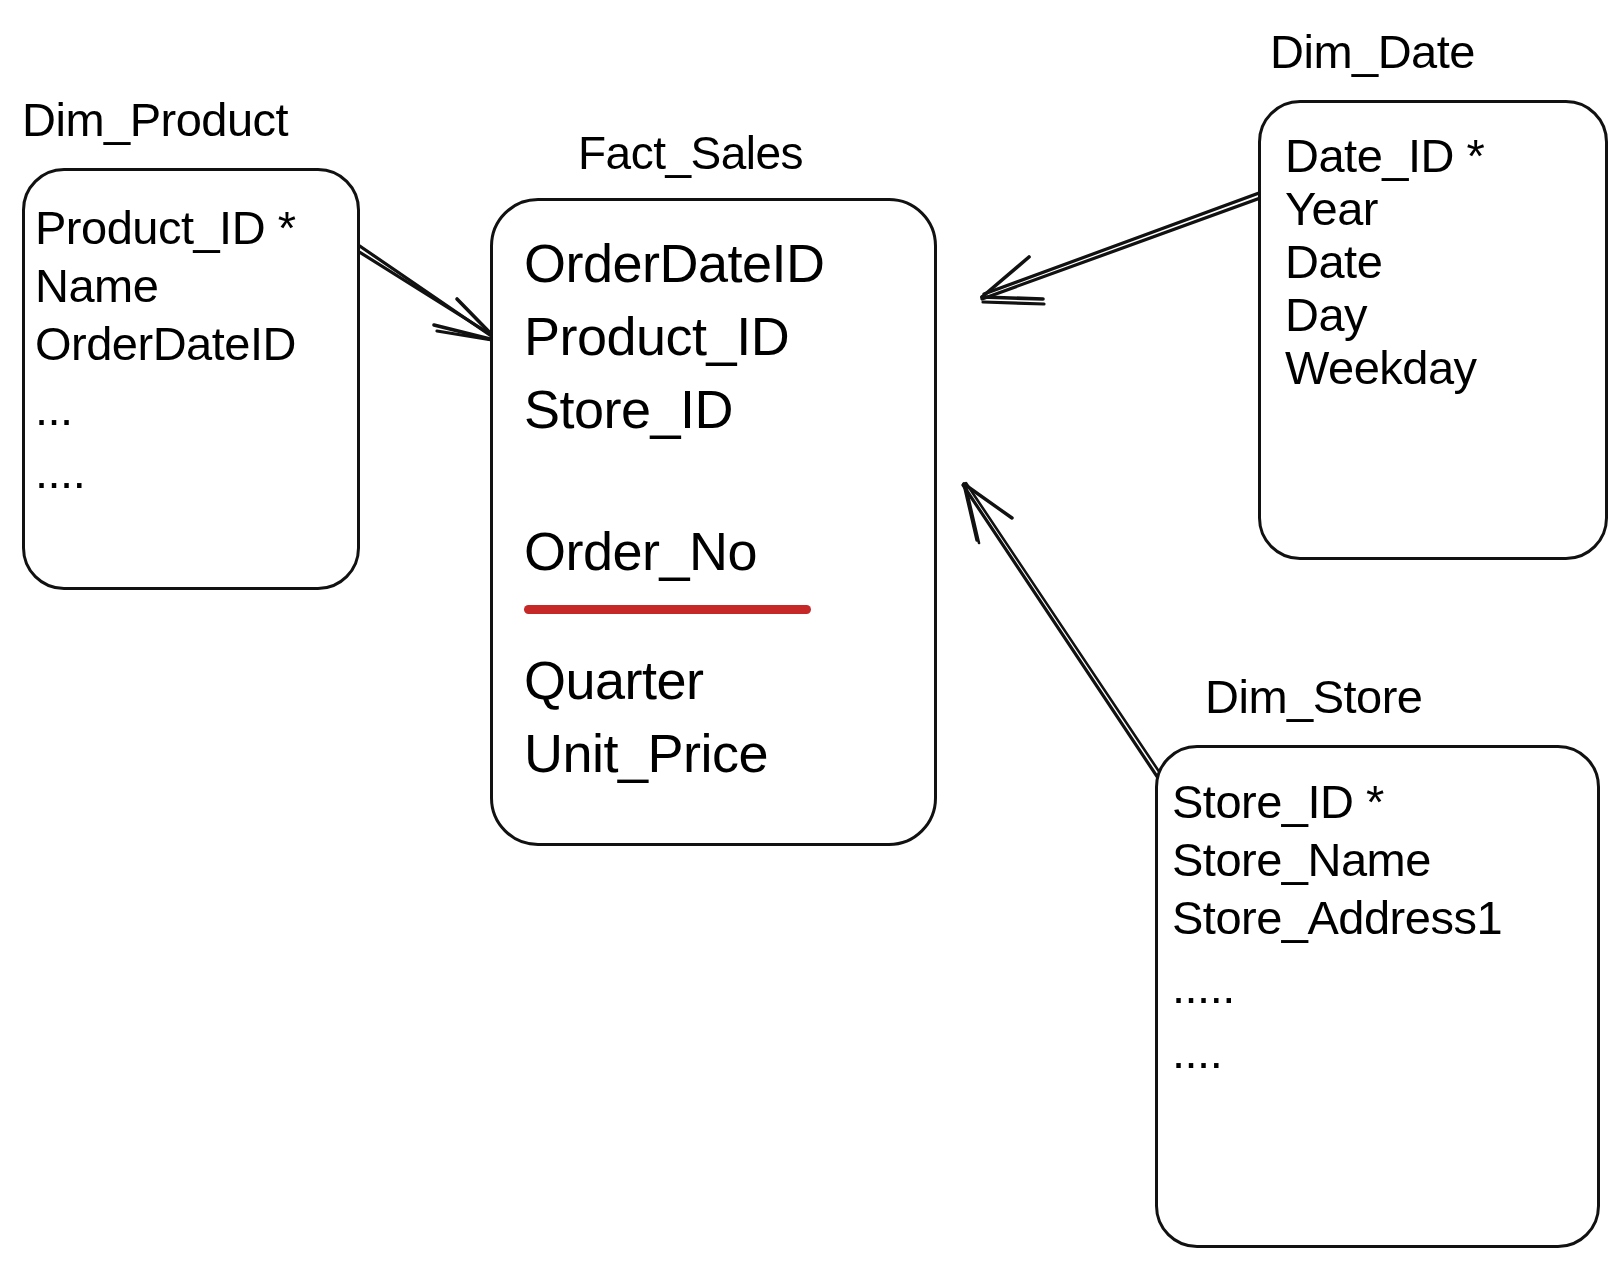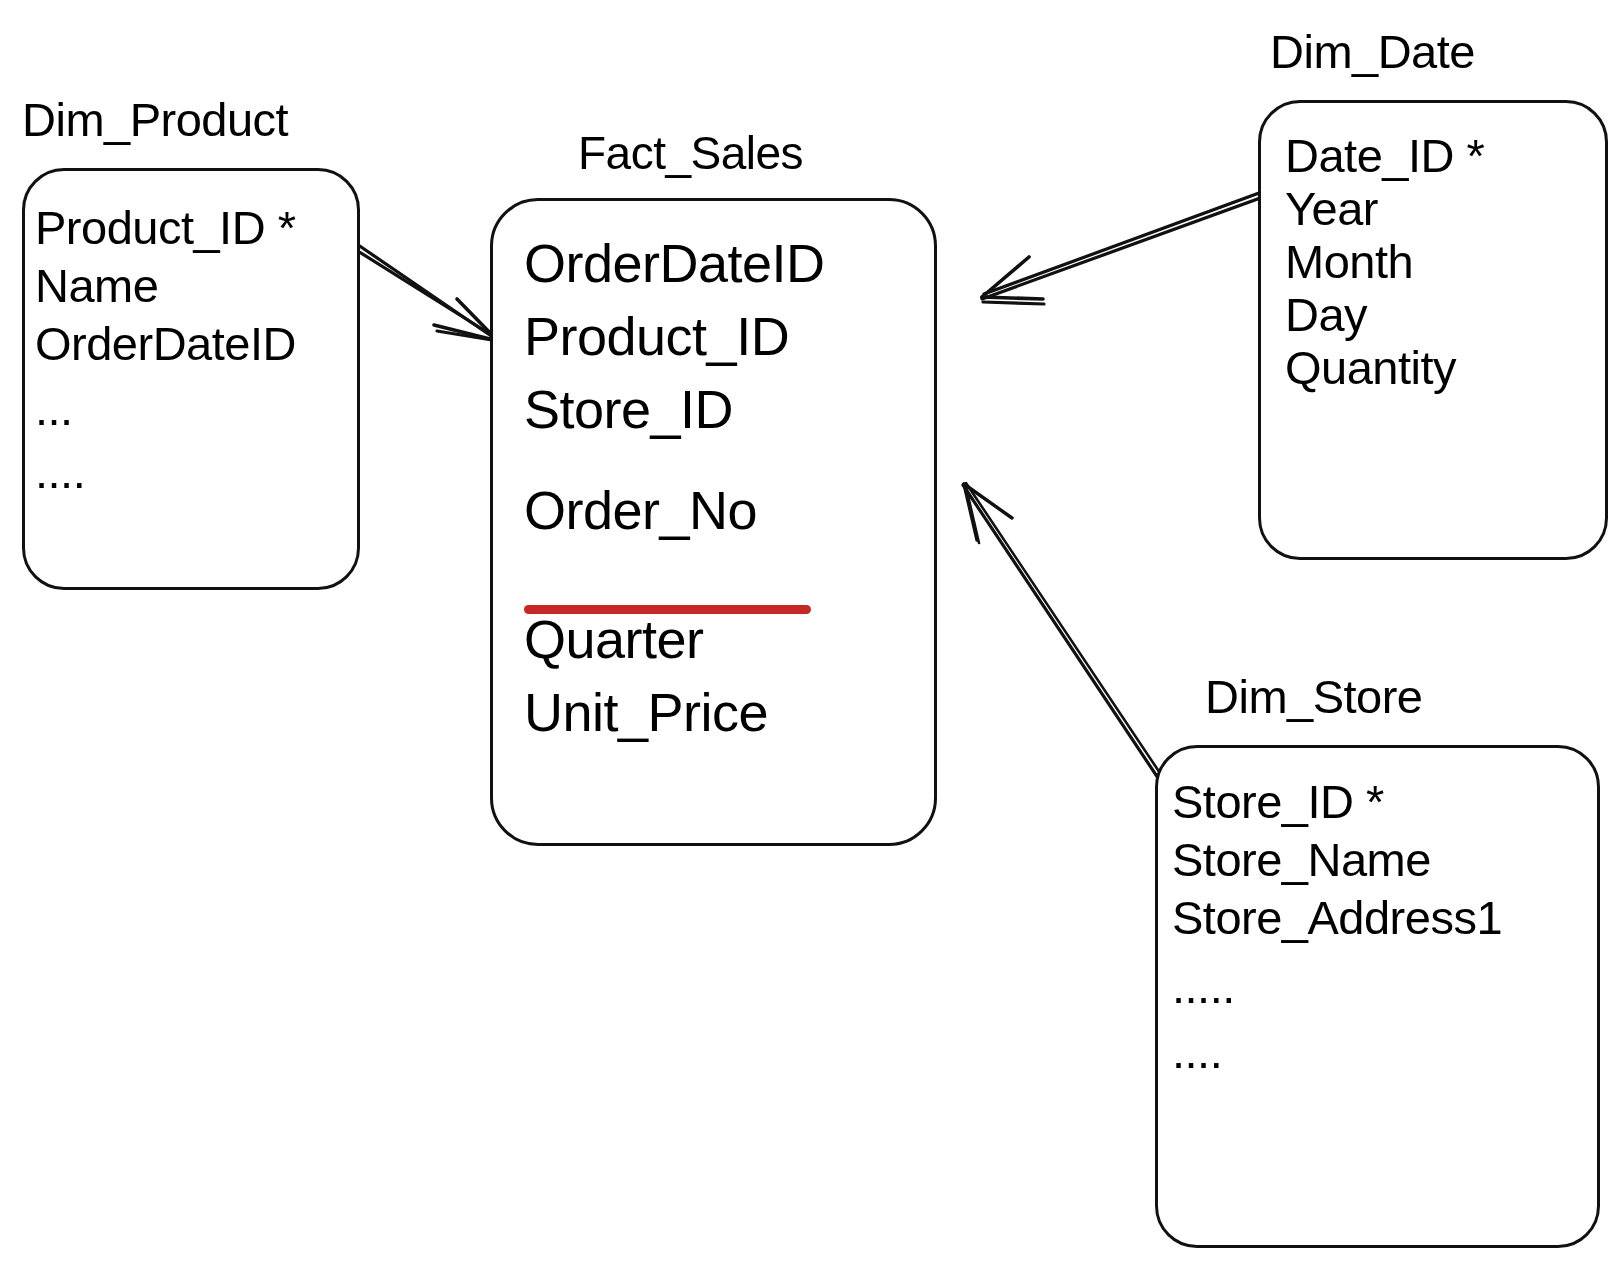--- a/index.html
+++ b/index.html
@@ -56,21 +56,21 @@
   #ent-product .field-list  { left: 35px; top: 204px; font-size: 47px; }
   #ent-product .field { margin-bottom: 11px; }
   #ent-product .field.gap1 { margin-top: 18px; }
   #ent-product .field.gap2 { margin-top: 16px; }
 
   
   #ent-fact .entity-title { left: 578px; top: 130px; font-size: 46px; }
   #ent-fact .entity-box   { left: 490px; top: 198px; width: 447px; height: 648px; border-radius: 48px; }
   #ent-fact .field-list   { left: 524px; top: 236px; font-size: 54px; }
   #ent-fact .field { margin-bottom: 19px; }
-  #ent-fact .field.gapbig  { margin-top: 47px; }
+  #ent-fact .field.gapbig  { margin-top: 88px; }
   #ent-fact .field.gapbig2 { margin-top: 75px; }
 
   .underline-red {
     position: absolute;
     height: 9px;
     border-radius: 6px;
     background: #c62828;
   }
 
   
@@ -144,23 +144,23 @@
     </div>
     <div class="underline-red" style="left:524px; top:605px; width:287px;"></div>
   </div>
 
   <div class="entity" id="ent-date">
     <div class="entity-title">Dim_Date</div>
     <div class="entity-box"></div>
     <div class="field-list">
       <div class="field">Date_ID *</div>
       <div class="field">Year</div>
-      <div class="field">Month</div>
+      <div class="field">Date</div>
       <div class="field">Day</div>
-      <div class="field">Quantity</div>
+      <div class="field">Weekday</div>
     </div>
   </div>
 
   <div class="entity" id="ent-store">
     <div class="entity-title">Dim_Store</div>
     <div class="entity-box"></div>
     <div class="field-list">
       <div class="field">Store_ID *</div>
       <div class="field">Store_Name</div>
       <div class="field">Store_Address1</div>

